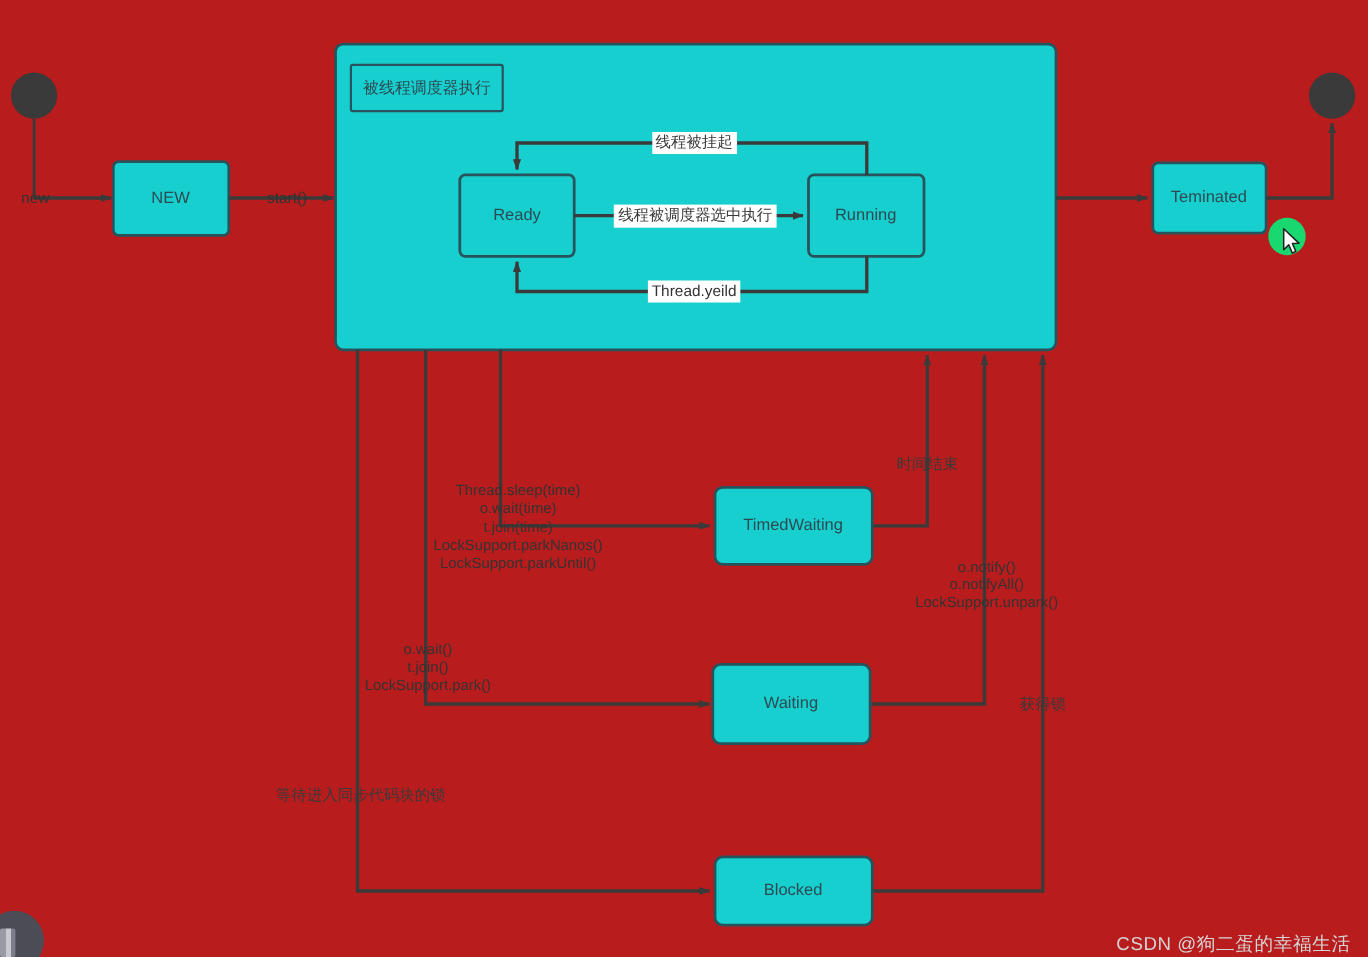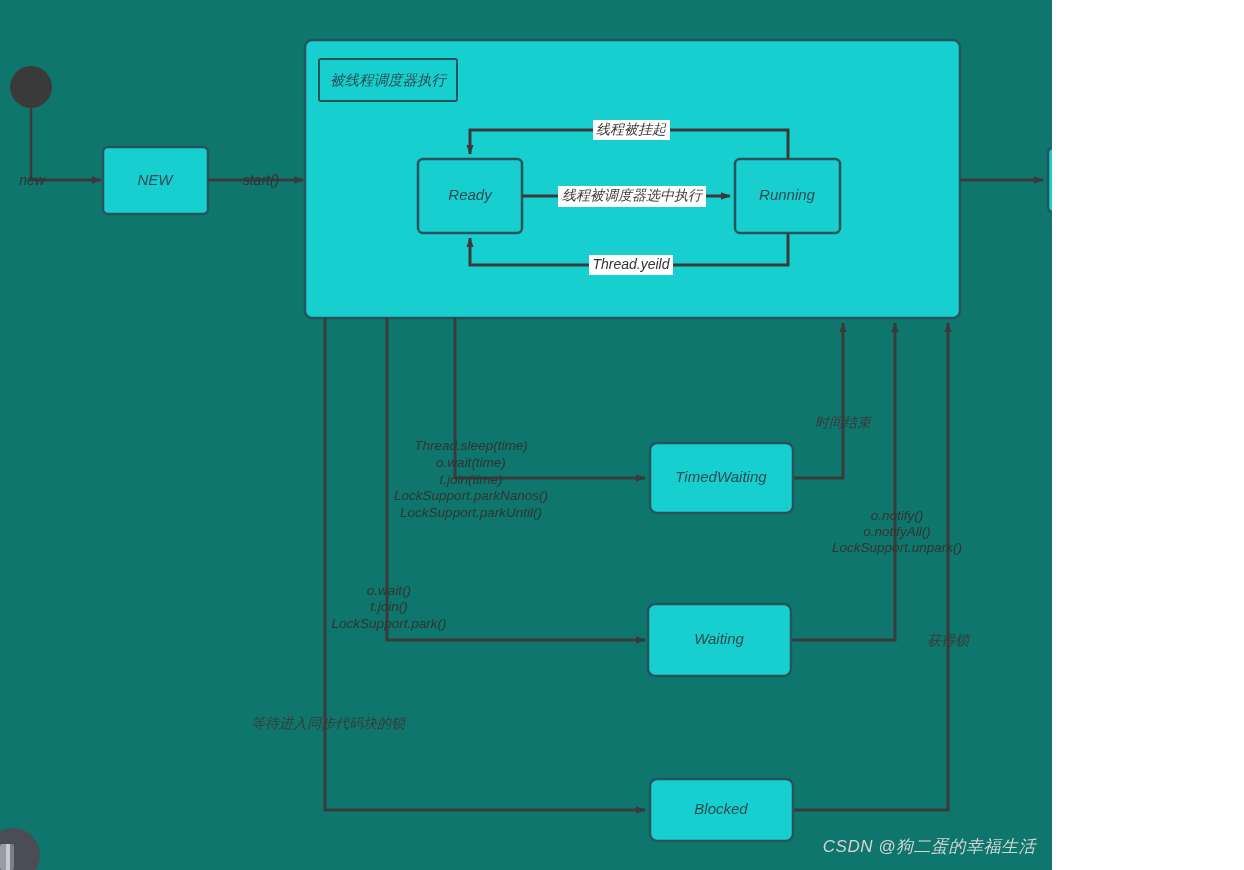--- a/index.html
+++ b/index.html
@@ -5,25 +5,24 @@
   html, body {
     margin: 0;
     padding: 0;
     background: #ffffff;
   }
   body {
     font-family: "Liberation Sans", "DejaVu Sans", sans-serif;
   }
   #stage {
     position: relative;
-    width: 1052px;
+    width: 1244px;
     height: 870px;
-    background: #0f766e;
+    background: #b91c1c;
     overflow: hidden;
-    font-style: italic;
   }
   #diagram-svg {
     position: absolute;
     left: 0;
     top: 0;
     width: 1244px;
     height: 870px;
   }
   .node-label {
     fill: #2d4a52;
@@ -56,21 +55,21 @@
   .container-tag-text {
     fill: #2d4a52;
     font-family: "Liberation Sans", "DejaVu Sans", sans-serif;
     font-size: 14.5px;
     text-anchor: middle;
     dominant-baseline: middle;
   }
   .watermark {
     position: absolute;
     right: 16px;
-    bottom: 12px;
+    bottom: 0;
     color: #d4d4d4;
     font-size: 17px;
     font-family: "Liberation Sans", "DejaVu Sans", sans-serif;
     letter-spacing: 0.5px;
     user-select: none;
   }
   .corner-badge {
     position: absolute;
     left: -14px;
     bottom: -12px;

